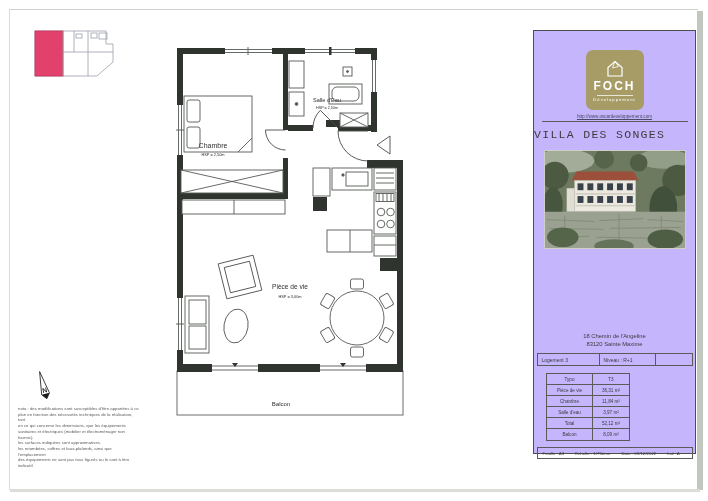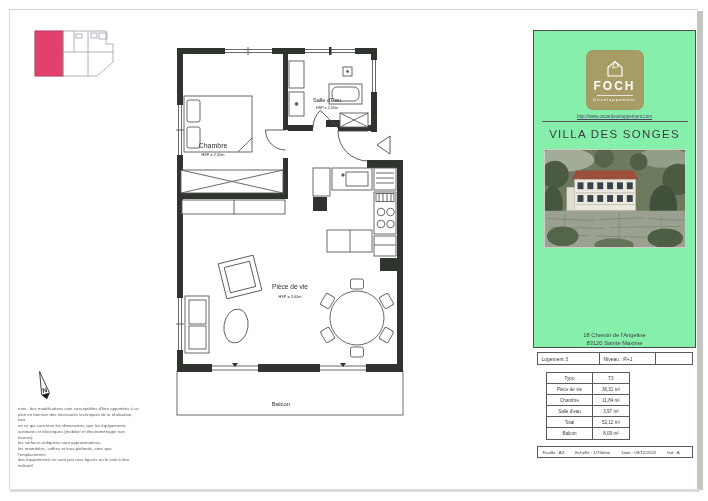--- a/index.html
+++ b/index.html
@@ -12,28 +12,28 @@
   .edge.right{left:697px;top:11px;width:6px;height:479px;background:#c2c7c0;}
   .edge.bottom{left:10px;top:489px;width:690px;height:3px;background:#daddd8;}
 
   svg{font-family:"Liberation Sans", sans-serif;}
   .plan-svg{position:absolute;left:0;top:0;}
 
   
   .note{position:absolute;left:18px;top:406px;width:122px;color:#5a5a5a;font-size:4.3px;line-height:5.7px;}
 
   
-  .panel{position:absolute;left:533px;top:30px;width:163px;height:318px;border:1px solid #4e4e4e;background:#86efac;box-sizing:border-box;}
+  .panel{position:absolute;left:533px;top:30px;width:163px;height:424px;border:1px solid #4e4e4e;background:#c4b5fd;box-sizing:border-box;}
   .logo{width:58px;height:60px;margin:19px auto 0 auto;background:#a89c66;border-radius:7px;display:flex;flex-direction:column;align-items:center;justify-content:center;}
   .logo .brand{color:#fff;font-size:12px;font-weight:bold;letter-spacing:2px;margin-top:1px;}
   .logo .brand-rule{width:36px;height:1px;background:rgba(255,255,255,.75);margin:2px 0 1px 0;}
   .logo .brand-sub{color:#fff;font-size:4.2px;letter-spacing:1px;}
   .weblink{display:block;text-align:center;margin-top:4px;font-size:4.6px;color:#4a4a66;text-decoration:underline;}
   .weblink-rule{width:146px;height:1px;background:#5b5b5b;margin:2px auto 0 auto;}
-  .project-title{text-align:center;margin-top:6px;font-size:11.5px;letter-spacing:1.3px;color:#3d3d3d;}
+  .project-title{text-align:left;margin-top:6px;font-size:11.5px;letter-spacing:1.3px;color:#3d3d3d;font-family:Liberation Mono, monospace;}
   .photo{display:block;width:142px;height:99px;margin:9px auto 0 auto;border:1px solid #cfcfc8;box-sizing:border-box;}
   .address{margin-top:84px;text-align:center;color:#3c3c3c;font-size:5.8px;line-height:7.5px;}
   .unit-row{display:flex;width:156px;height:13px;margin:5px auto 0 auto;border:1px solid #5a5a5a;box-sizing:border-box;font-size:5px;color:#3c3c3c;}
   .unit-row .cell{display:flex;align-items:center;padding-left:4px;box-sizing:border-box;border-right:1px solid #5a5a5a;}
   .unit-row .c1{width:62px;}
   .unit-row .c2{width:56px;}
   .unit-row .c3{flex:1;border-right:none;}
   .surface-table{width:84px;margin:7px 0 0 12px;border:1px solid #5a5a5a;box-sizing:border-box;}
   .srow{display:flex;height:11px;border-bottom:1px solid #5a5a5a;box-sizing:border-box;}
   .srow:last-child{border-bottom:none;}

